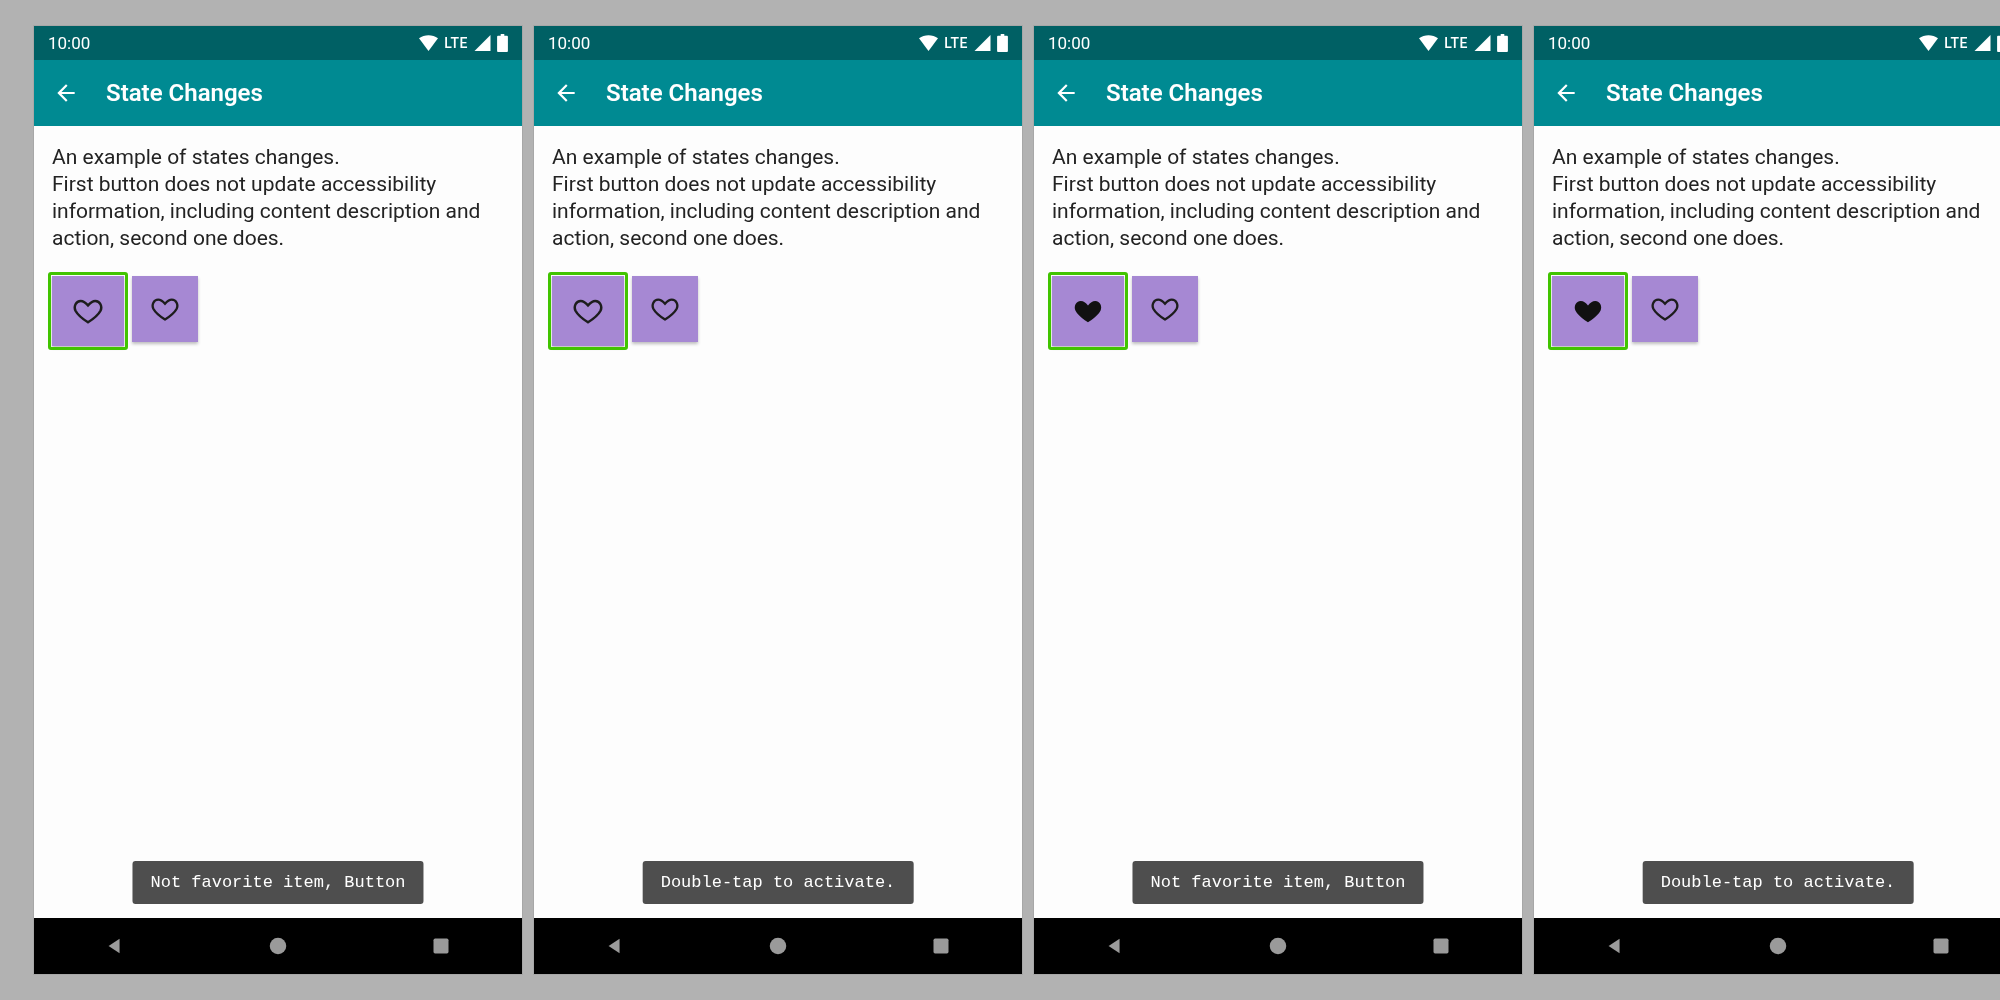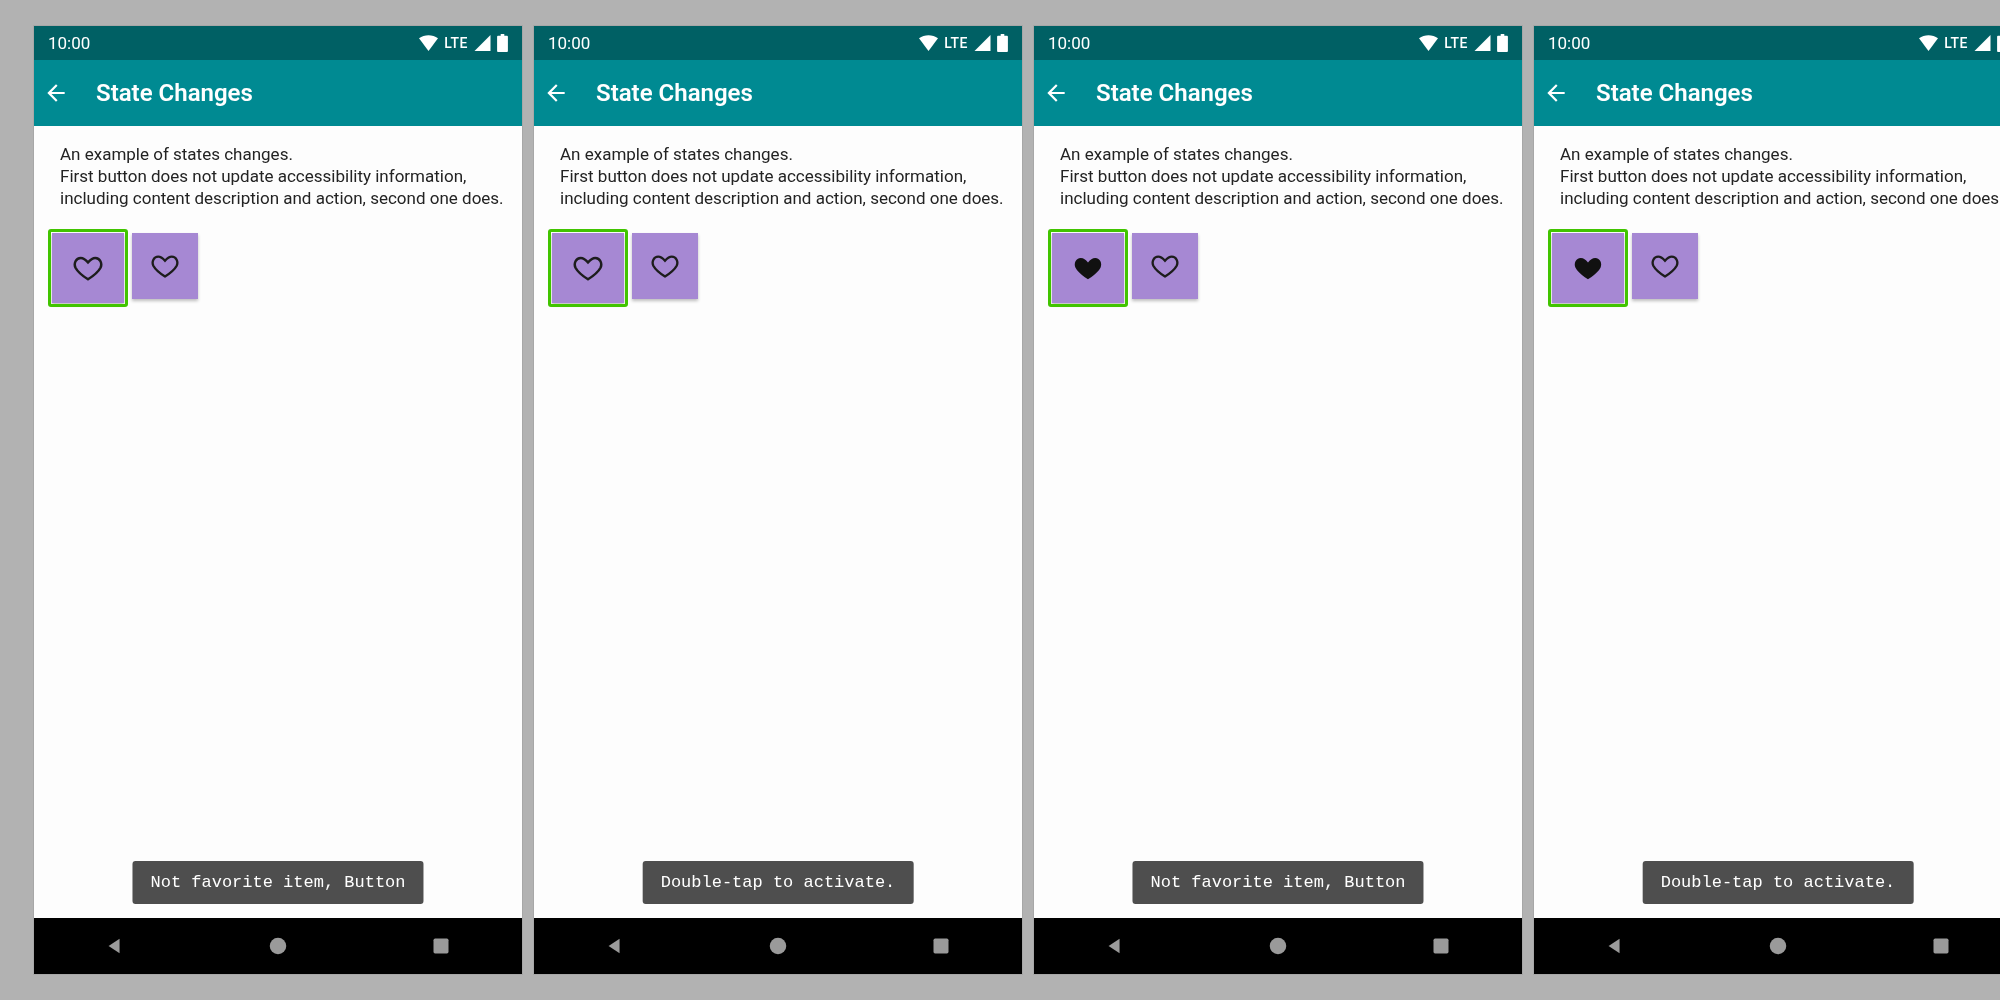--- a/index.html
+++ b/index.html
@@ -51,21 +51,21 @@
   }
   .status-icons svg { display: block; }
   .lte-text { font-size: 14px; font-weight: 500; letter-spacing: .5px; }
 
   .app-bar {
     height: 66px;
     background: #008a92;
     color: #ffffff;
     display: flex;
     align-items: center;
-    padding: 0 8px;
+    padding: 0 18px;
     gap: 26px;
   }
   .app-bar .title {
     font-size: 24px;
     font-weight: 600;
   }
   .back-btn {
     width: 28px;
     height: 28px;
     display: flex;
@@ -73,24 +73,23 @@
     justify-content: center;
   }
 
   .content {
     flex: 1;
     position: relative;
     background: #fdfdfd;
   }
   .desc {
     padding: 18px 18px 0 18px;
-    font-size: 17px;
+    font-size: 21px;
     line-height: 1.28;
     color: #232323;
-    margin-left: 8px;
   }
 
   .btn-row {
     display: flex;
     gap: 8px;
     padding: 24px 18px 0 18px;
   }
   .fav-btn-wrap {
     position: relative;
     width: 66px;

